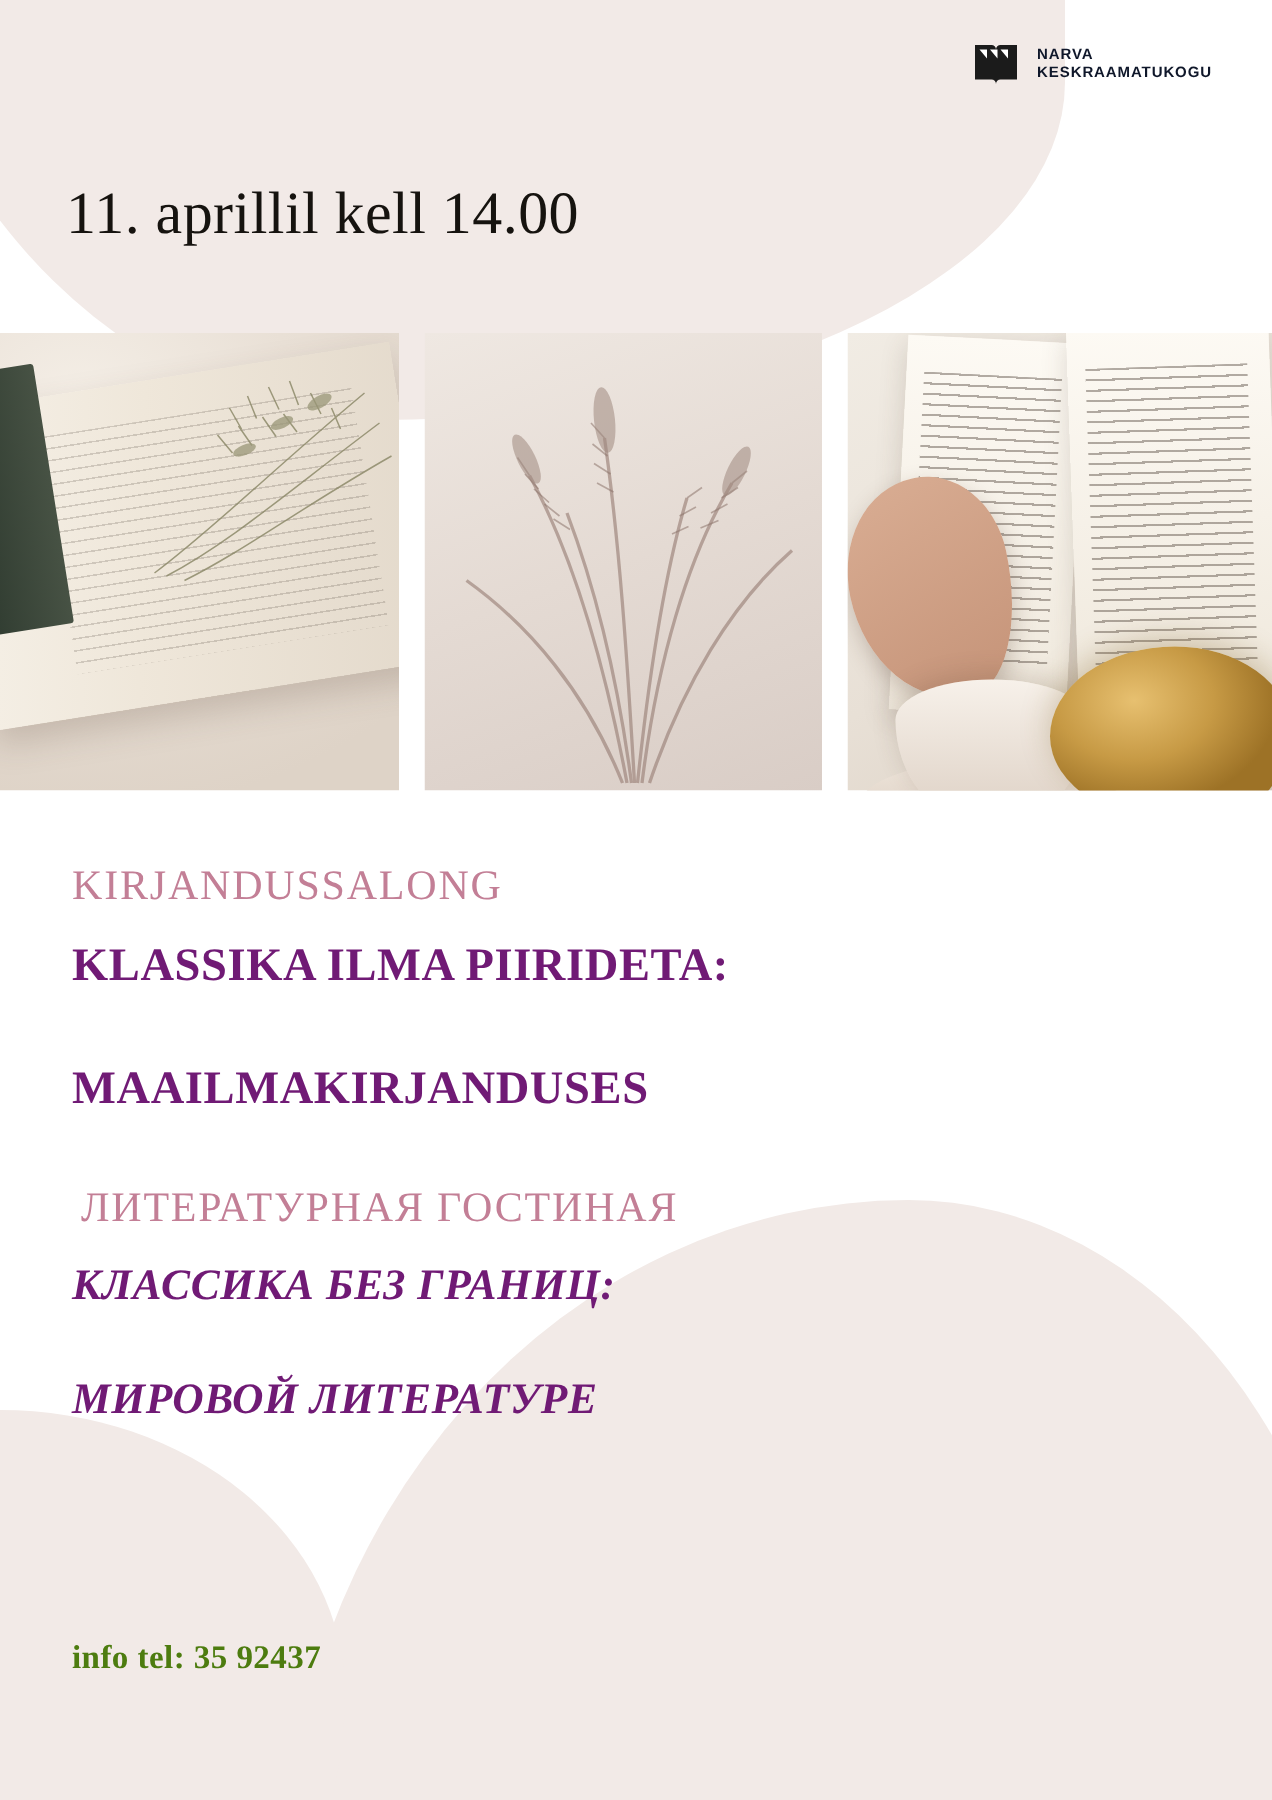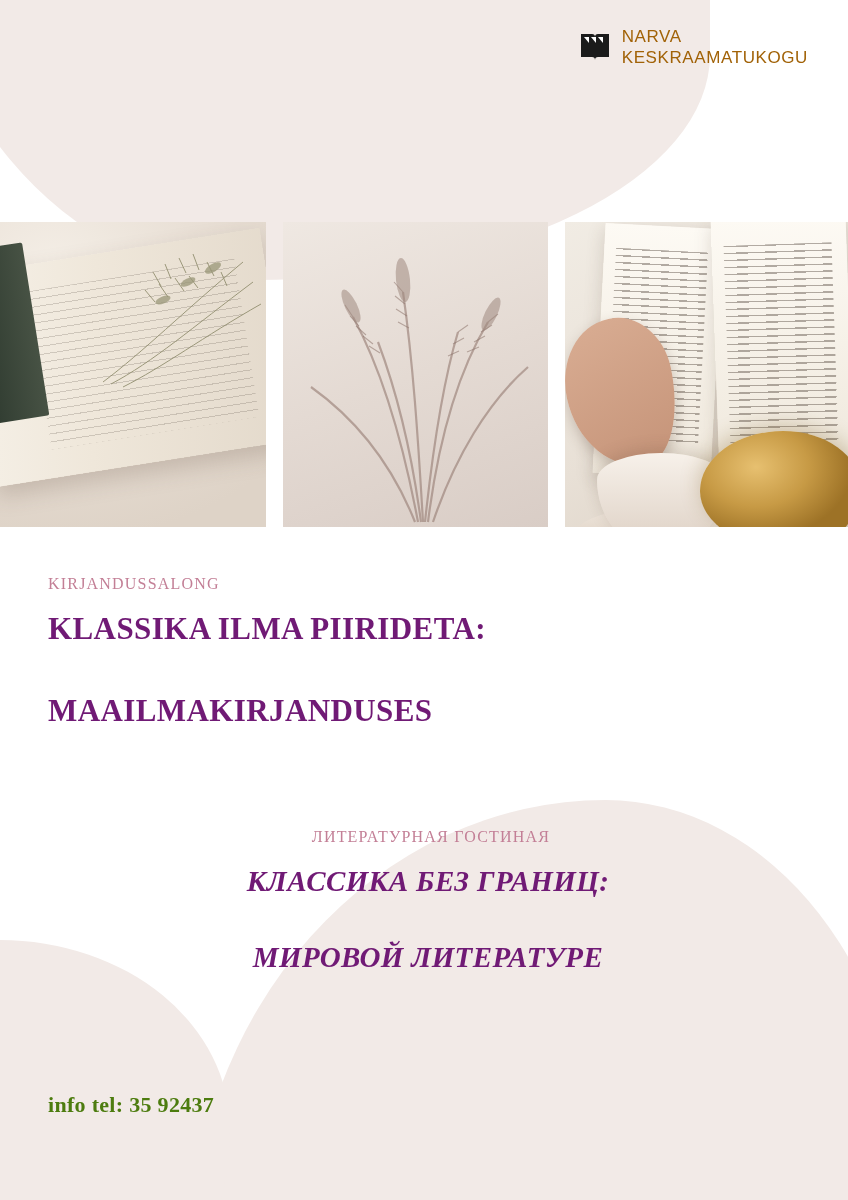--- a/index.html
+++ b/index.html
@@ -63,25 +63,25 @@
     gap: 10px;
     z-index: 5;
   }
   .logo-mark {
     width: 34px;
     height: 34px;
     flex: 0 0 auto;
   }
   .logo-text {
     font-family: "Liberation Sans", sans-serif;
-    font-size: 17px;
+    font-size: 10px;
     line-height: 1.25;
     letter-spacing: 0.6px;
-    color: #a16207;
-    font-weight: 400;
+    color: #0f172a;
+    font-weight: 700;
   }
   .logo-text div { white-space: nowrap; }
 
   
   .date-line {
     position: absolute;
     top: 118px;
     left: 44px;
     font-family: "Liberation Serif", serif;
     font-size: 40px;
@@ -208,36 +208,36 @@
   
   .content {
     position: absolute;
     left: 48px;
     top: 575px;
     width: 760px;
     z-index: 5;
   }
   .kicker {
     font-family: "Liberation Serif", serif;
-    font-size: 16px;
+    font-size: 28px;
     letter-spacing: 1.2px;
     color: #c37f96;
     margin: 0 0 16px 0;
   }
   .kicker.ru { margin-left: 6px; }
   .headline {
     font-family: "Liberation Serif", serif;
     font-weight: bold;
     font-size: 31px;
     line-height: 1.32;
     letter-spacing: 0.4px;
     color: #701a75;
     margin: 0;
   }
-  .block-ru { margin-top: 96px; text-align: center; }
+  .block-ru { margin-top: 44px; }
   .block-ru .headline { font-size: 29px; font-style: italic; }
 
   .info {
     position: absolute;
     left: 48px;
     top: 1092px;
     font-family: "Liberation Serif", serif;
     font-weight: bold;
     font-size: 22px;
     color: #4d7c0f;
@@ -263,20 +263,21 @@
         <path d="M13 7 l5 6 l0 -6 z" fill="#ffffff"></path>
         <path d="M20 7 l5 6 l0 -6 z" fill="#ffffff"></path>
       </svg>
     </span>
     <span class="logo-text">
       <div>NARVA</div>
       <div>KESKRAAMATUKOGU</div>
     </span>
   </div>
 
+  <div class="date-line">11. aprillil kell 14.00</div>
 
   <div class="photo-strip">
 
     <div class="photo p1">
       <div class="bg"></div>
       <div class="book"></div>
       <div class="lines"></div>
       <div class="spine"></div>
       <svg class="grass" viewBox="0 0 175 150" aria-hidden="true">
         <g stroke="#8d8a6a" stroke-width="1" fill="none" opacity="0.85">

